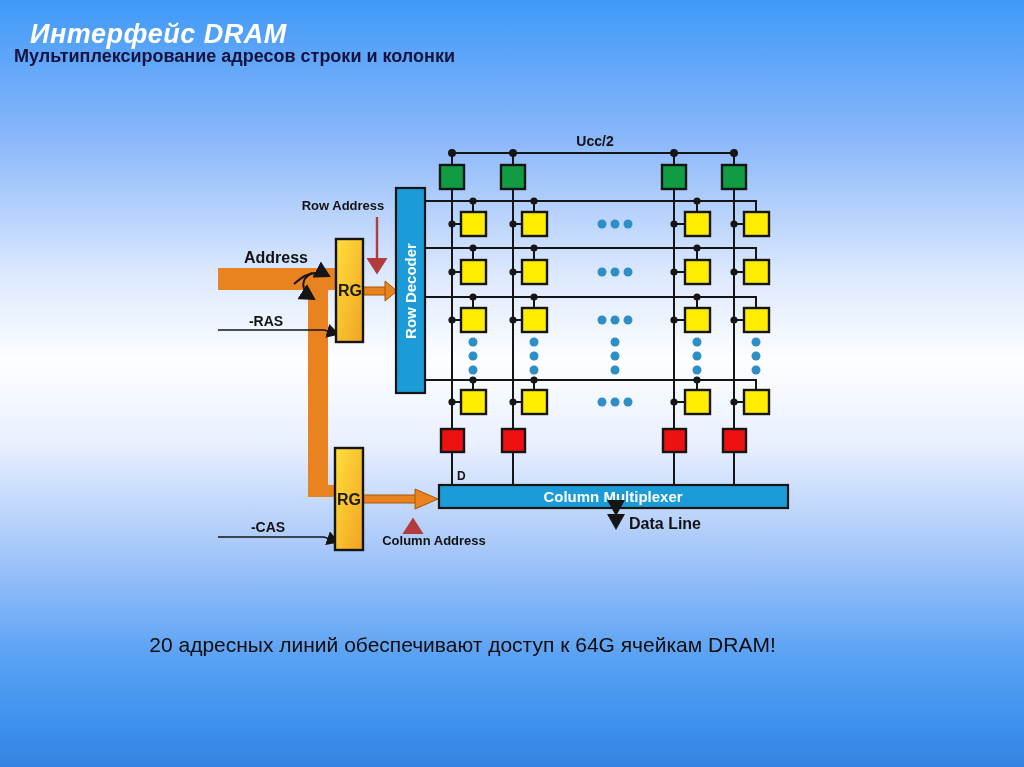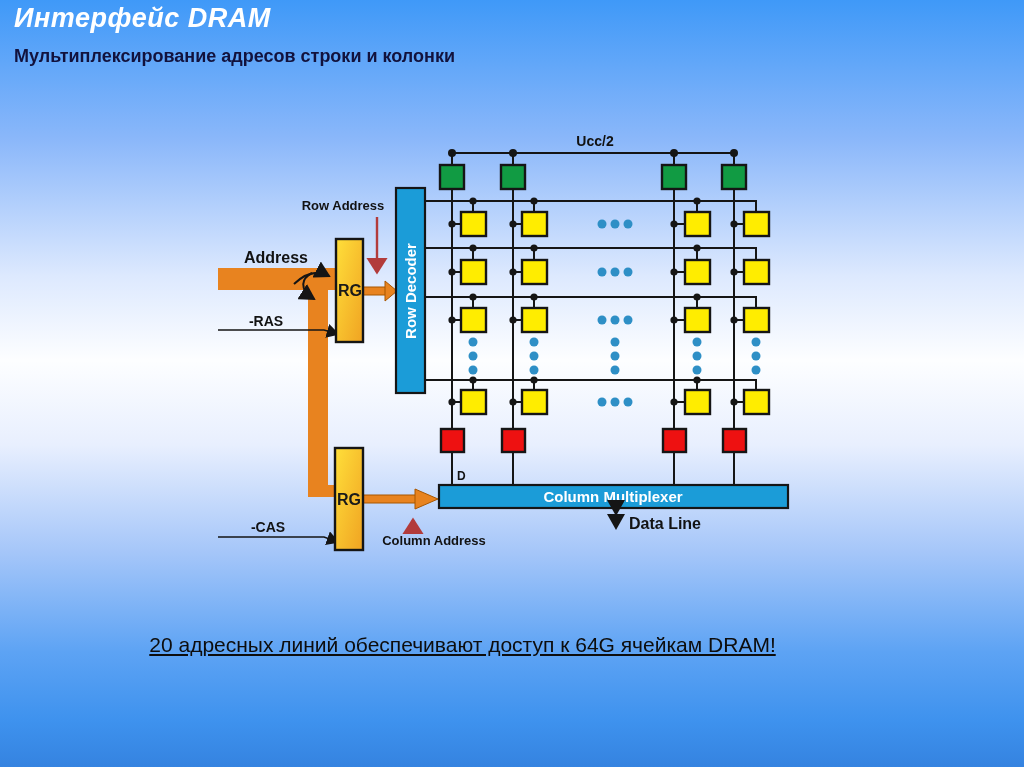--- a/index.html
+++ b/index.html
@@ -4,31 +4,31 @@
 <style>
   html,body{margin:0;padding:0;background:#2b6fc0;}
   .slide{
     position:relative;width:1024px;height:767px;overflow:hidden;
     font-family:"Liberation Sans",sans-serif;
     background:linear-gradient(180deg,
       var(--bg-top) 0%, #8ab7fa 18%, #dde9fe 36%, var(--bg-mid) 47%,
       #e8effe 58%, #a5c6f9 72%, #5da3f4 85%, var(--bg-bottom) 94%, #3583e0 100%);
   }
   .title{
-    position:absolute;left:14px;top:3px;margin:0;
+    position:absolute;left:14px;top:3px;margin:16px;
     font-size:27px;font-weight:bold;font-style:italic;color:var(--title);
     letter-spacing:0.5px;
   }
   .subtitle{
     position:absolute;left:12px;top:44px;margin:2px;
     font-size:18px;font-weight:bold;color:var(--subtitle);
   }
   .caption{
     position:absolute;left:0;top:629px;width:925px;
-    text-align:center;font-size:21px;line-height:31px;color:var(--caption);text-decoration:underline;
+    text-align:center;font-size:21px;line-height:31px;color:var(--caption);
   }
   svg.diagram{position:absolute;left:0;top:0;}
   .wire{stroke:var(--wire);stroke-width:2;fill:none;}
   .wire-thin{stroke:var(--wire);stroke-width:1.6;fill:none;}
   .jdot{fill:var(--wire);}
   .tdot{fill:var(--dot-teal);}
   .cell-green{fill:var(--cell-green);stroke:var(--wire);stroke-width:2.4;}
   .cell-yellow{fill:var(--cell-yellow);stroke:var(--wire);stroke-width:2.4;}
   .cell-red{fill:var(--cell-red);stroke:var(--wire);stroke-width:2.4;}
   .bar{fill:var(--bar-blue);stroke:var(--wire);stroke-width:2.2;}

